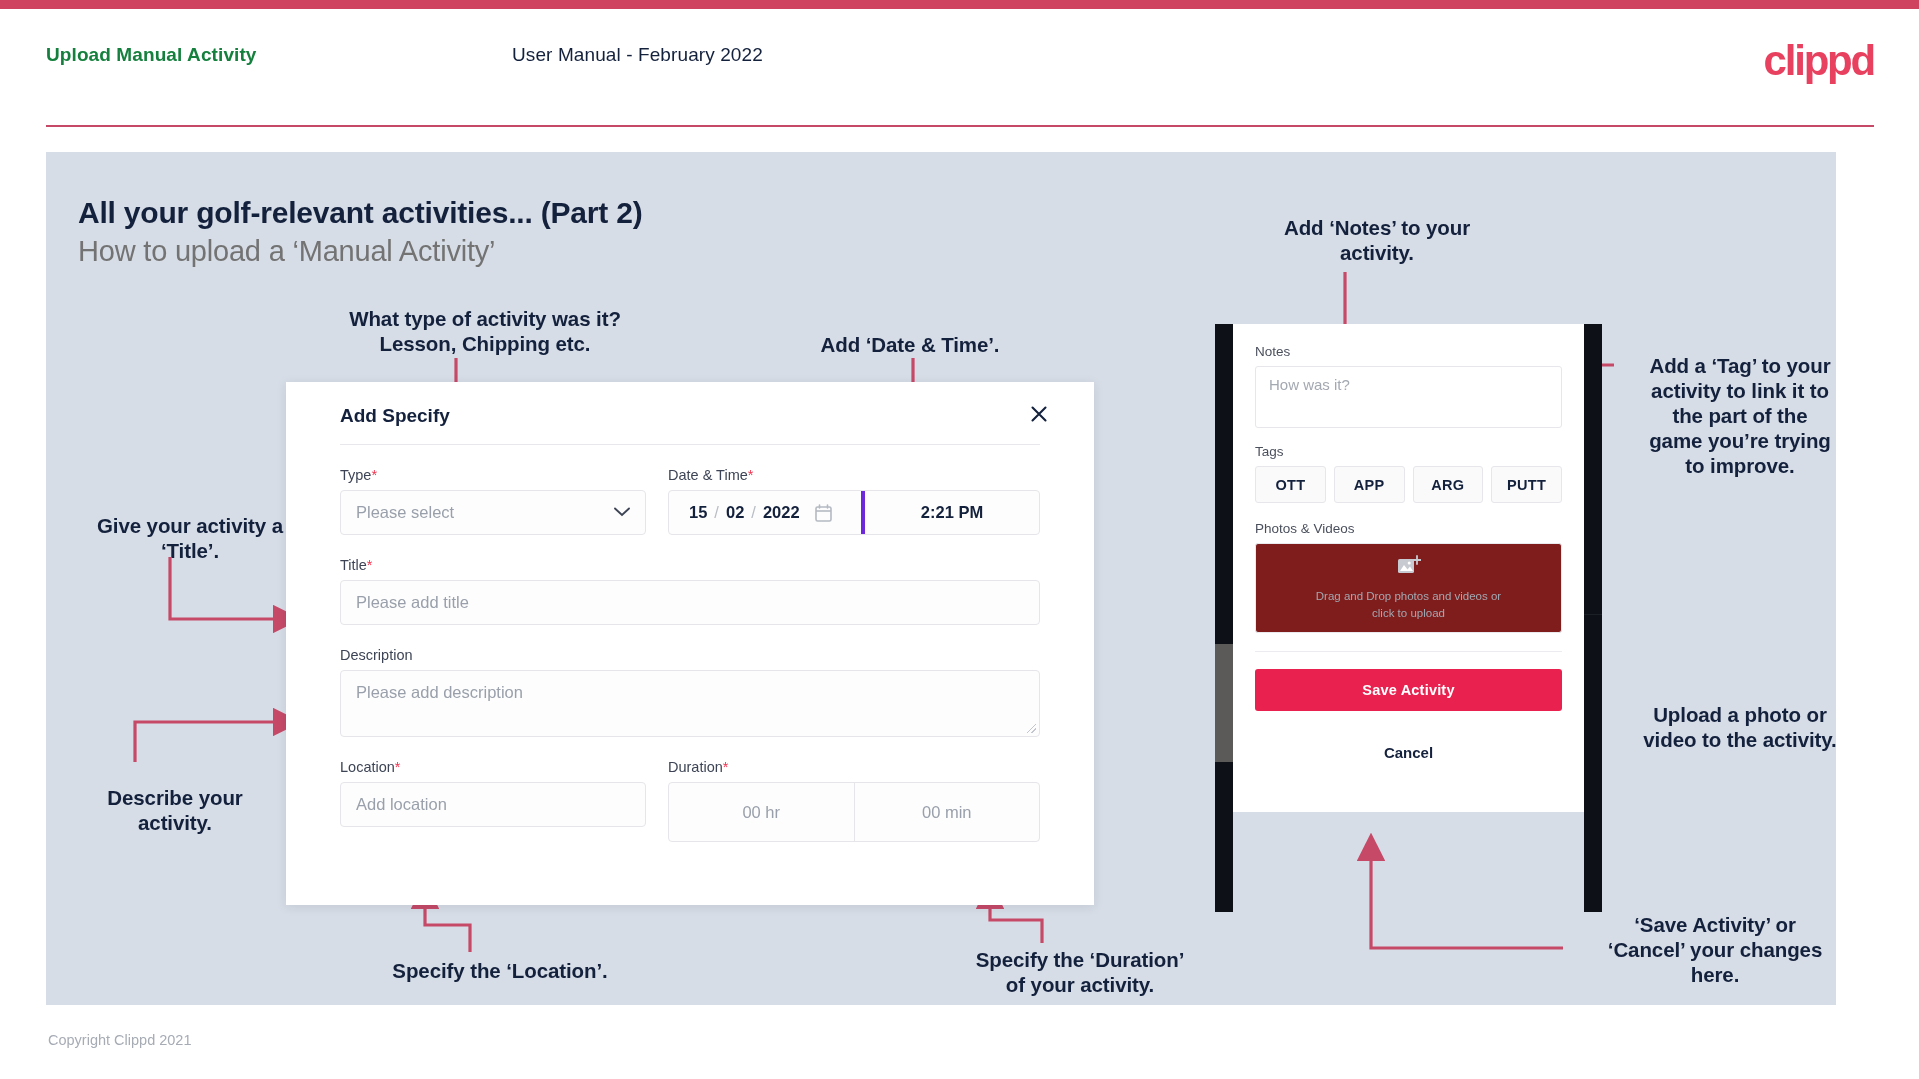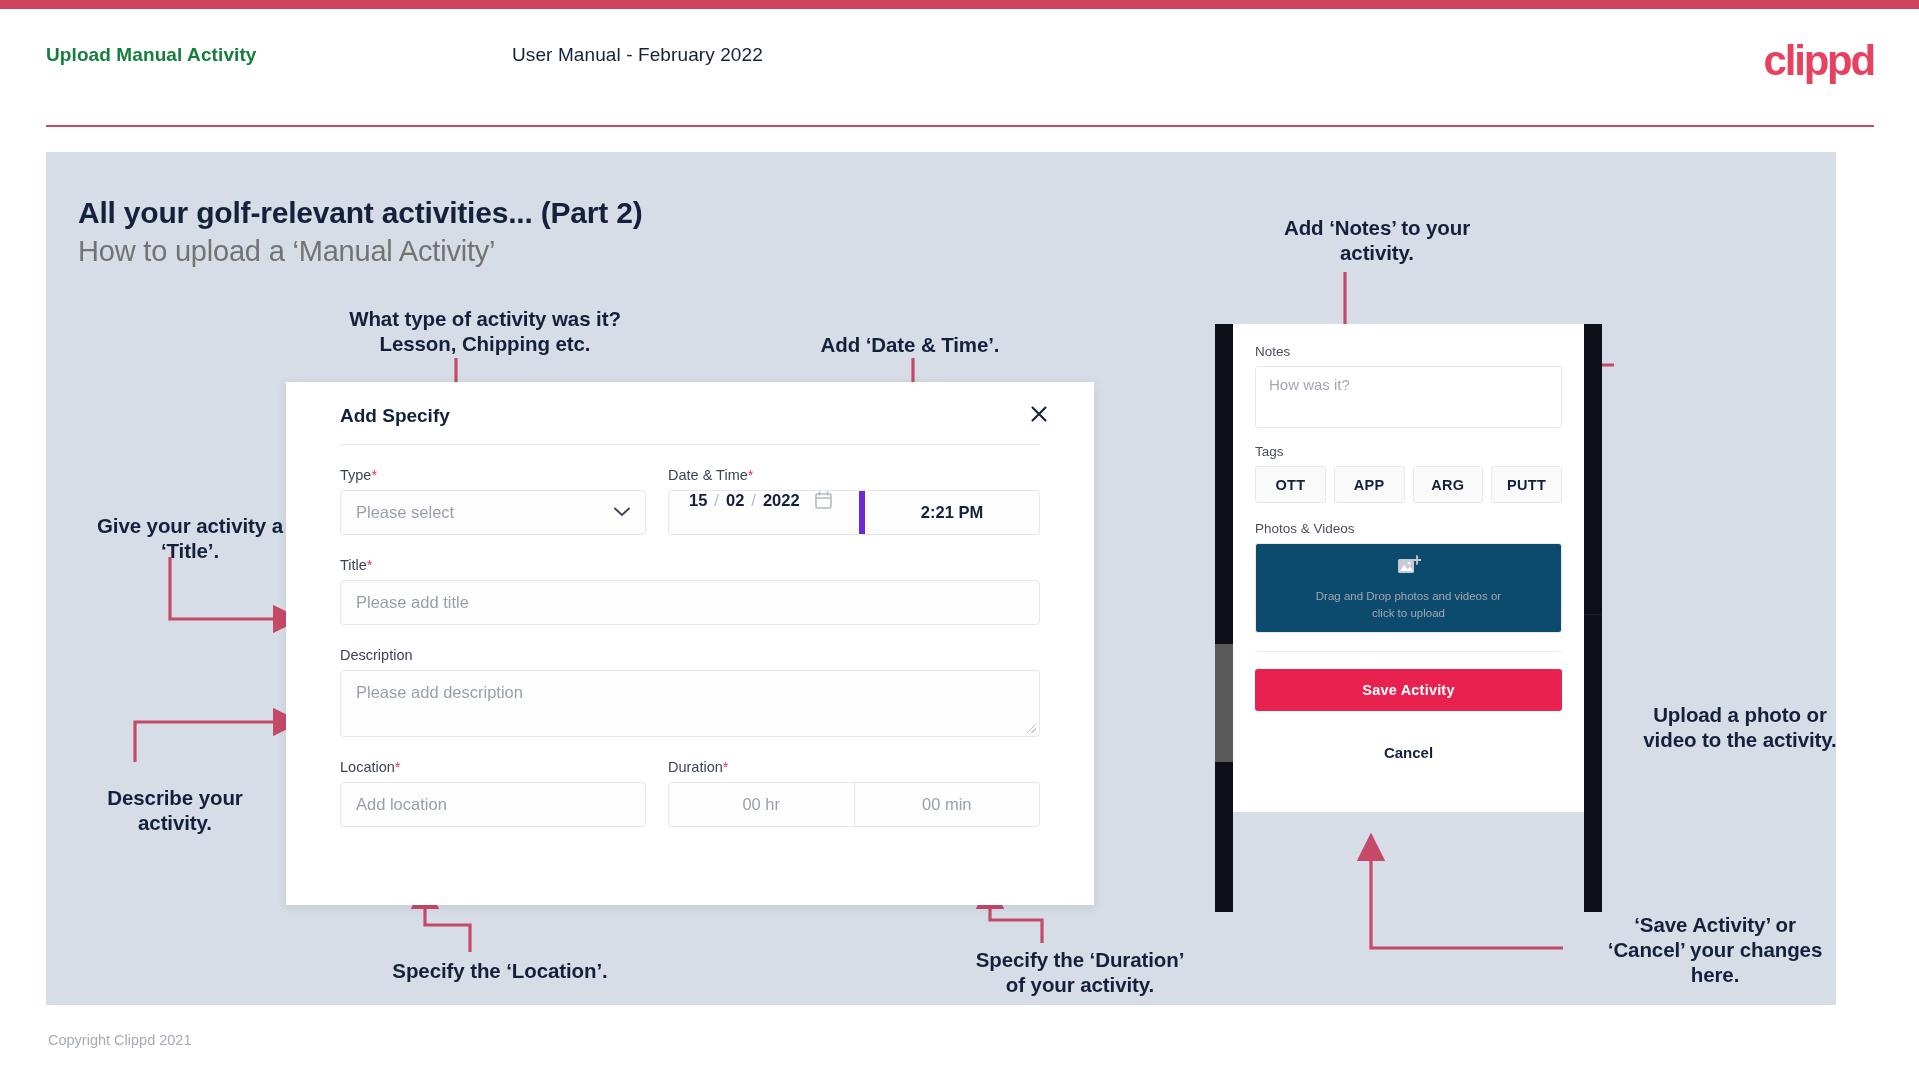--- a/index.html
+++ b/index.html
@@ -107,33 +107,33 @@
 
   .sel-caret {
     margin-left:auto; color:#4a4f5c; font-size:13px;
   }
 
   .dt-box {
     display:flex; border:1px solid #e6e6ea; border-radius:4px; height:45px; background:#fdfdfd;
     width:372px; overflow:hidden;
   }
   .dt-date {
-    flex:0 0 196px; display:flex; align-items:flex-start; gap:7px;
+    flex:0 0 196px; display:flex; align-items:center; gap:7px;
     padding-left:20px; font-size:16.5px; color:#14213d; font-weight:600;
-    border-right:6px solid #6d28d9;
+    border-right:4px solid #6d28d9;
   }
   .slash { color:#b9bdc6; font-weight:400; }
   .cal-ico { margin-left:8px; display:flex; align-items:center; }
   .dt-time {
     flex:1; display:flex; align-items:center; justify-content:center;
     font-size:16.5px; color:#14213d; font-weight:600;
   }
 
   .dur-box {
-    display:flex; border:1px solid #e6e6ea; border-radius:4px; height:45px; background:#fdfdfd;
+    display:flex; border:1px solid #e6e6ea; border-radius:4px; height:60px; background:#fdfdfd;
     width:372px; overflow:hidden;
   }
   .dur-h, .dur-m {
     flex:1; display:flex; align-items:center; justify-content:center;
     font-size:16.5px; color:#9aa0ab;
   }
   .dur-h { border-right:1px solid #e6e6ea; }
 
   .ta {
     background:#fdfdfd; border:1px solid #e6e6ea; border-radius:4px;
@@ -170,21 +170,21 @@
     border:1px solid #e7e7eb; border-radius:3px; background:#fff;
     height:62px; padding:9px 13px; font-size:15px; color:#a3a8b1;
   }
   .tag-grid { display:grid; grid-template-columns:1fr 1fr 1fr 1fr; gap:8px; }
   .tag {
     border:1px solid #e7e7eb; background:#fafafb; border-radius:3px;
     height:37px; display:flex; align-items:center; justify-content:center;
     font-size:14.5px; font-weight:700; color:#14213d; letter-spacing:.3px;
   }
   .drop {
-    border:1px solid #eaeaee; border-radius:3px; background:#0c4a6e;
+    border:1px solid #eaeaee; border-radius:3px; background:#7f1d1d;
     height:90px; display:flex; flex-direction:column; align-items:center; justify-content:center; gap:7px;
   }
   .drop-txt { font-size:11.5px; color:#a3a8b1; text-align:center; line-height:1.45; }
   .ph-rule { height:1px; background:#ececf0; }
   .save-btn {
     background:#e8214f; color:#fff; height:42px; border-radius:3px;
     display:flex; align-items:center; justify-content:center;
     font-size:14.5px; font-weight:700; letter-spacing:.2px; cursor:pointer;
   }
   .cancel-btn {
@@ -235,20 +235,27 @@
   <div class="anno" style="left:930px; top:947px; width:300px;">
     <div>Specify the ‘Duration’</div>
     <div>of your activity.</div>
   </div>
 
   <div class="anno" style="left:1237px; top:215px; width:280px;">
     <div>Add ‘Notes’ to your</div>
     <div>activity.</div>
   </div>
 
+  <div class="anno" style="left:1625px; top:353px; width:230px;">
+    <div>Add a ‘Tag’ to your</div>
+    <div>activity to link it to</div>
+    <div>the part of the</div>
+    <div>game you’re trying</div>
+    <div>to improve.</div>
+  </div>
 
   <div class="anno" style="left:1570px; top:912px; width:290px;">
     <div>‘Save Activity’ or</div>
     <div>‘Cancel’ your changes</div>
     <div>here.</div>
   </div>
 
   <div class="anno" style="left:1620px; top:702px; width:240px;">
     <div>Upload a photo or</div>
     <div>video to the activity.</div>

